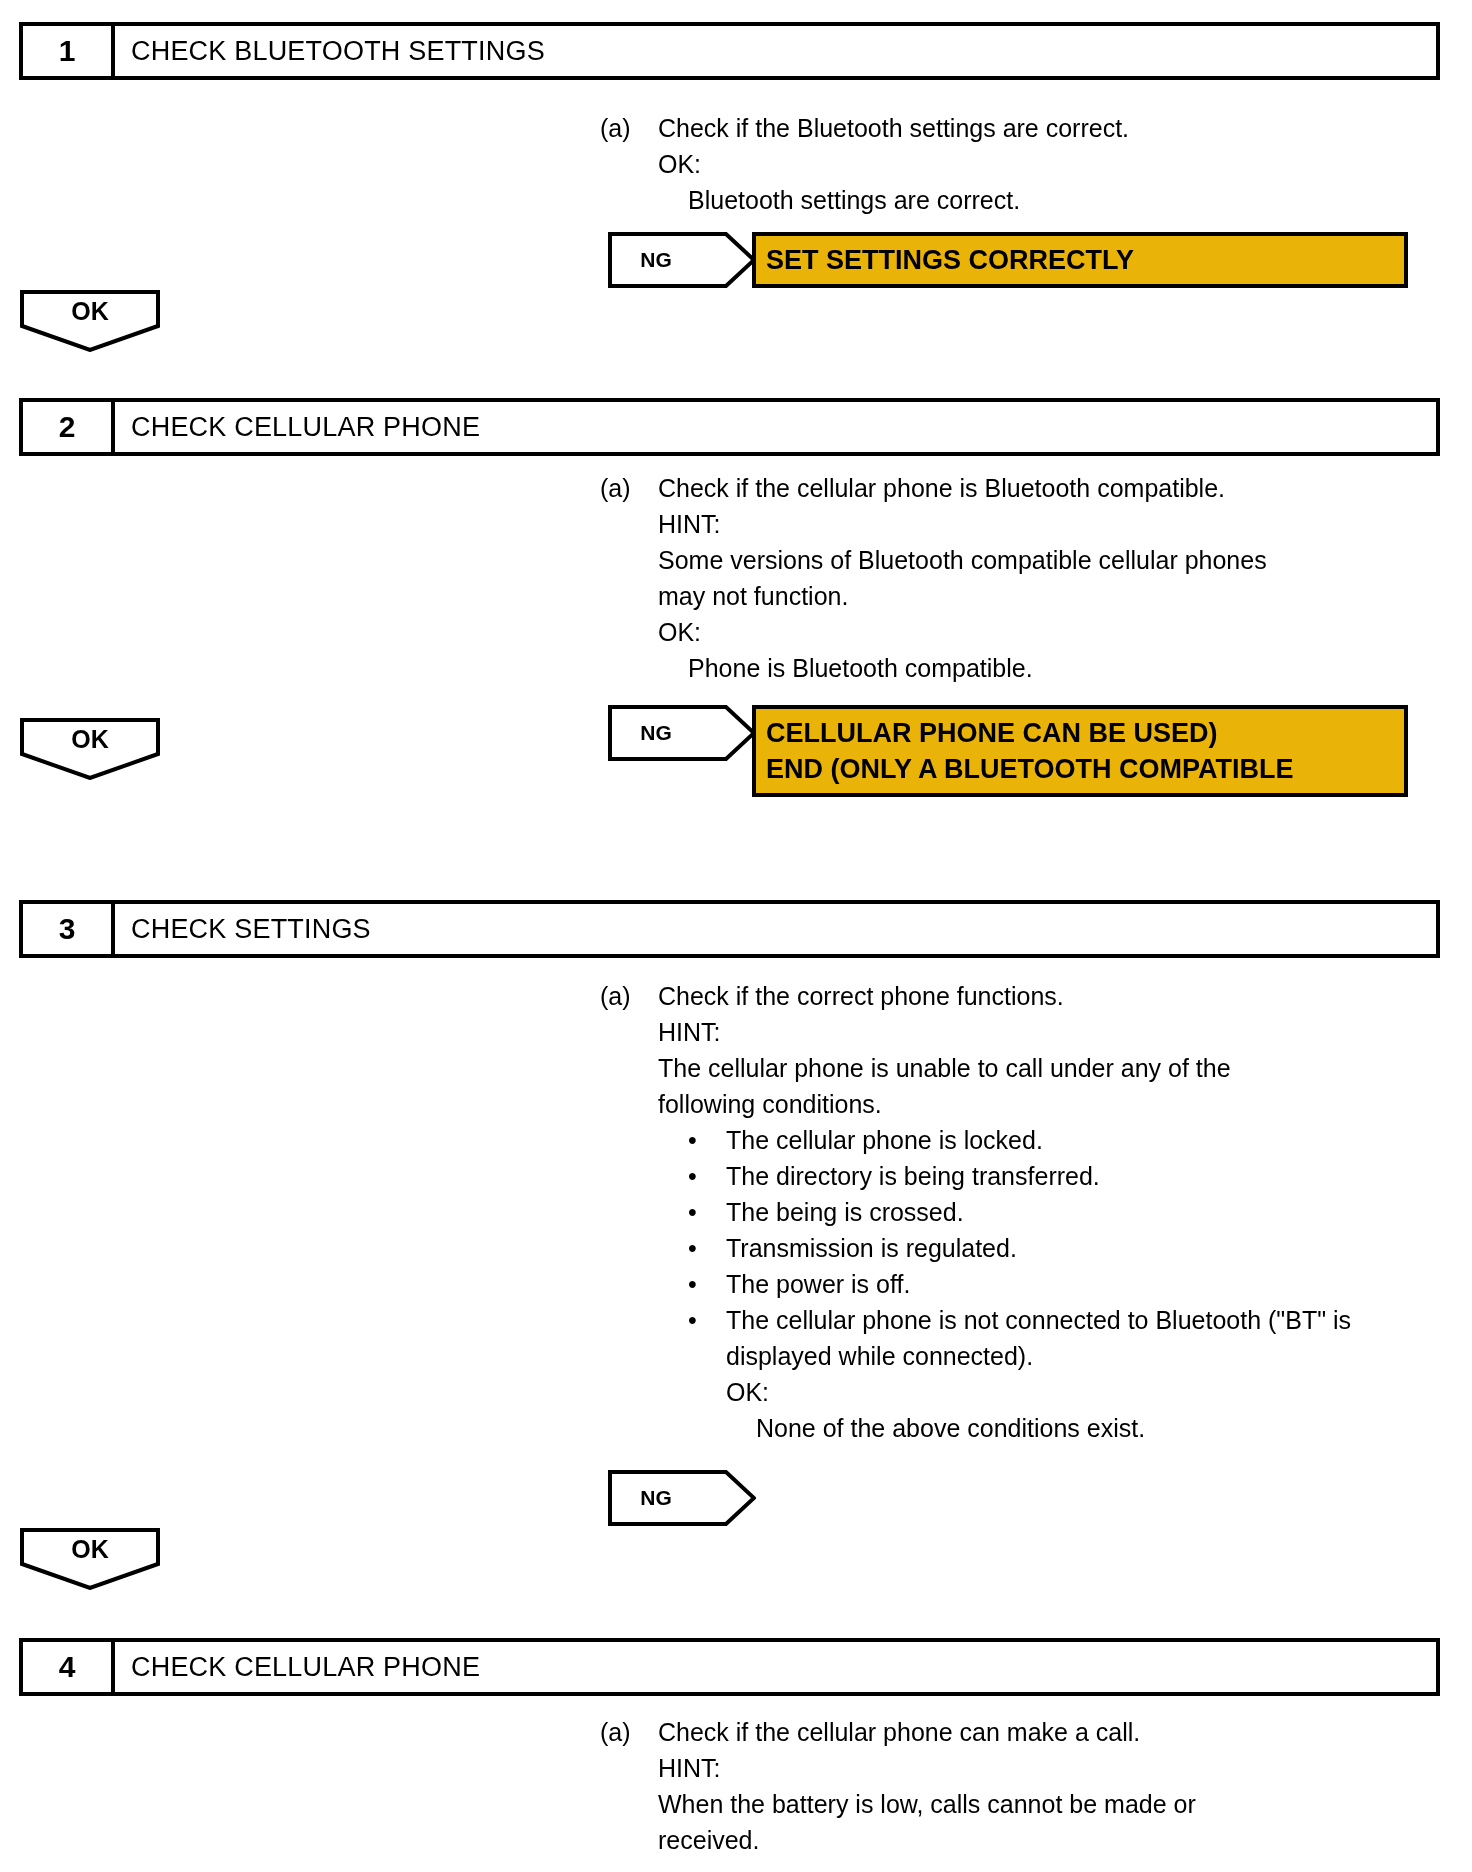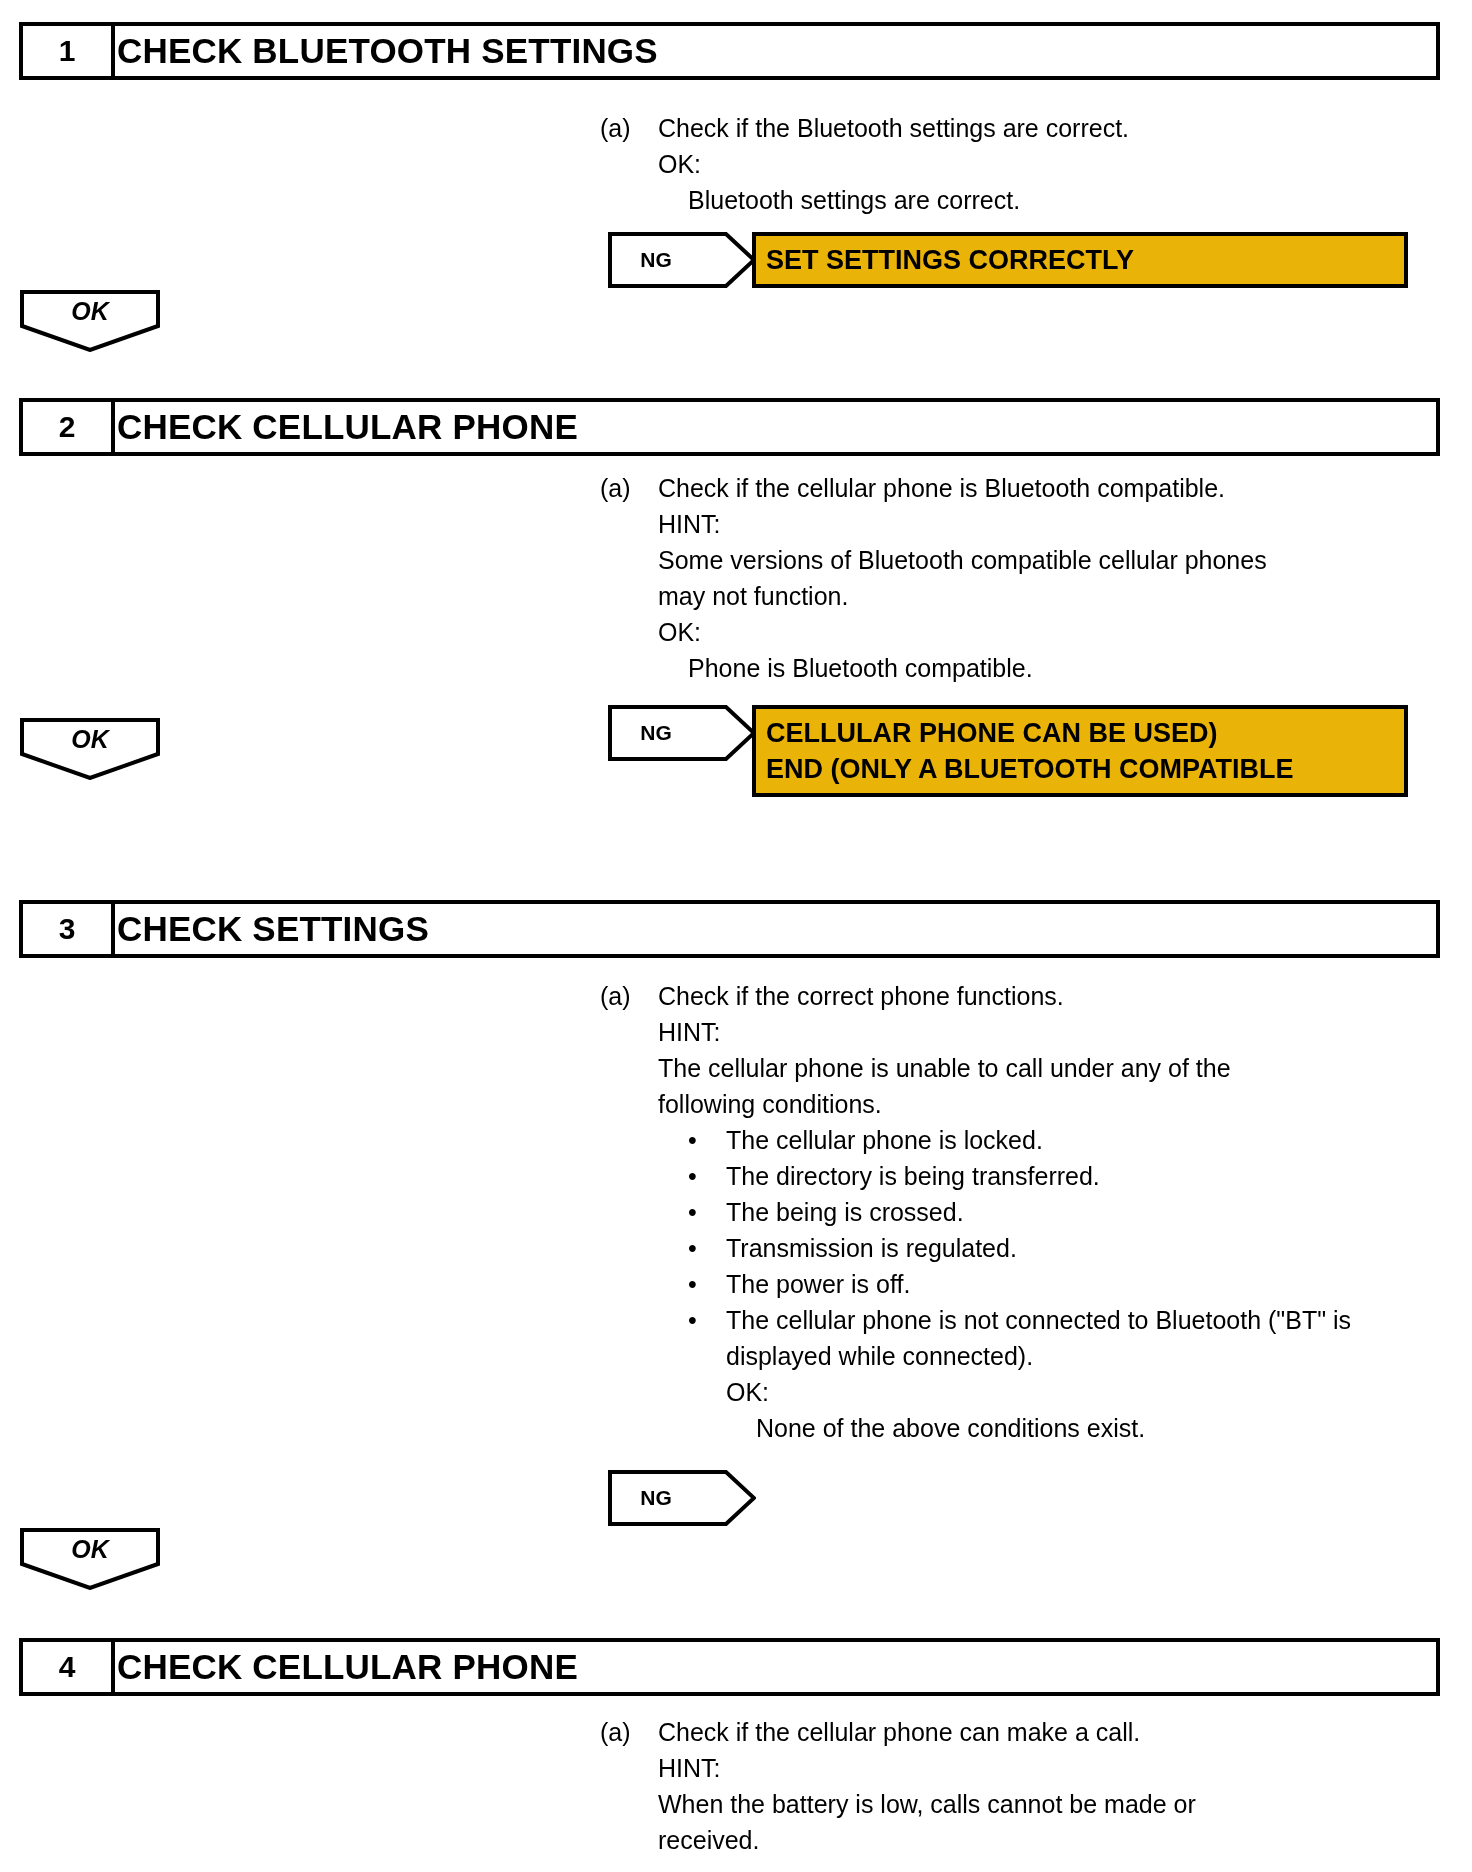--- a/index.html
+++ b/index.html
@@ -41,23 +41,23 @@
     align-items: center;
     justify-content: center;
     font-size: 30px;
     font-weight: bold;
     line-height: 1;
   }
   .step-title {
     flex: 1;
     display: flex;
     align-items: center;
-    padding-left: 2px;
-    font-size: 35px;
-    font-weight: bold;
+    padding-left: 16px;
+    font-size: 27px;
+    font-weight: normal;
     letter-spacing: 0.2px;
   }
 
   
   .proc {
     position: absolute;
     left: 600px;
     width: 830px;
     font-size: 25px;
     line-height: 36px;
@@ -161,21 +161,20 @@
     position: absolute;
     left: 0;
     top: 0;
     width: 140px;
     height: 42px;
     display: flex;
     align-items: center;
     justify-content: center;
     font-size: 25px;
     font-weight: bold;
-    font-style: italic;
   }
 </style>
 </head>
 <body>
 
 <div class="page">
 
   <div class="step-header" style="top:22px;">
     <div class="step-num">1</div>
     <div class="step-title">CHECK BLUETOOTH SETTINGS</div>

